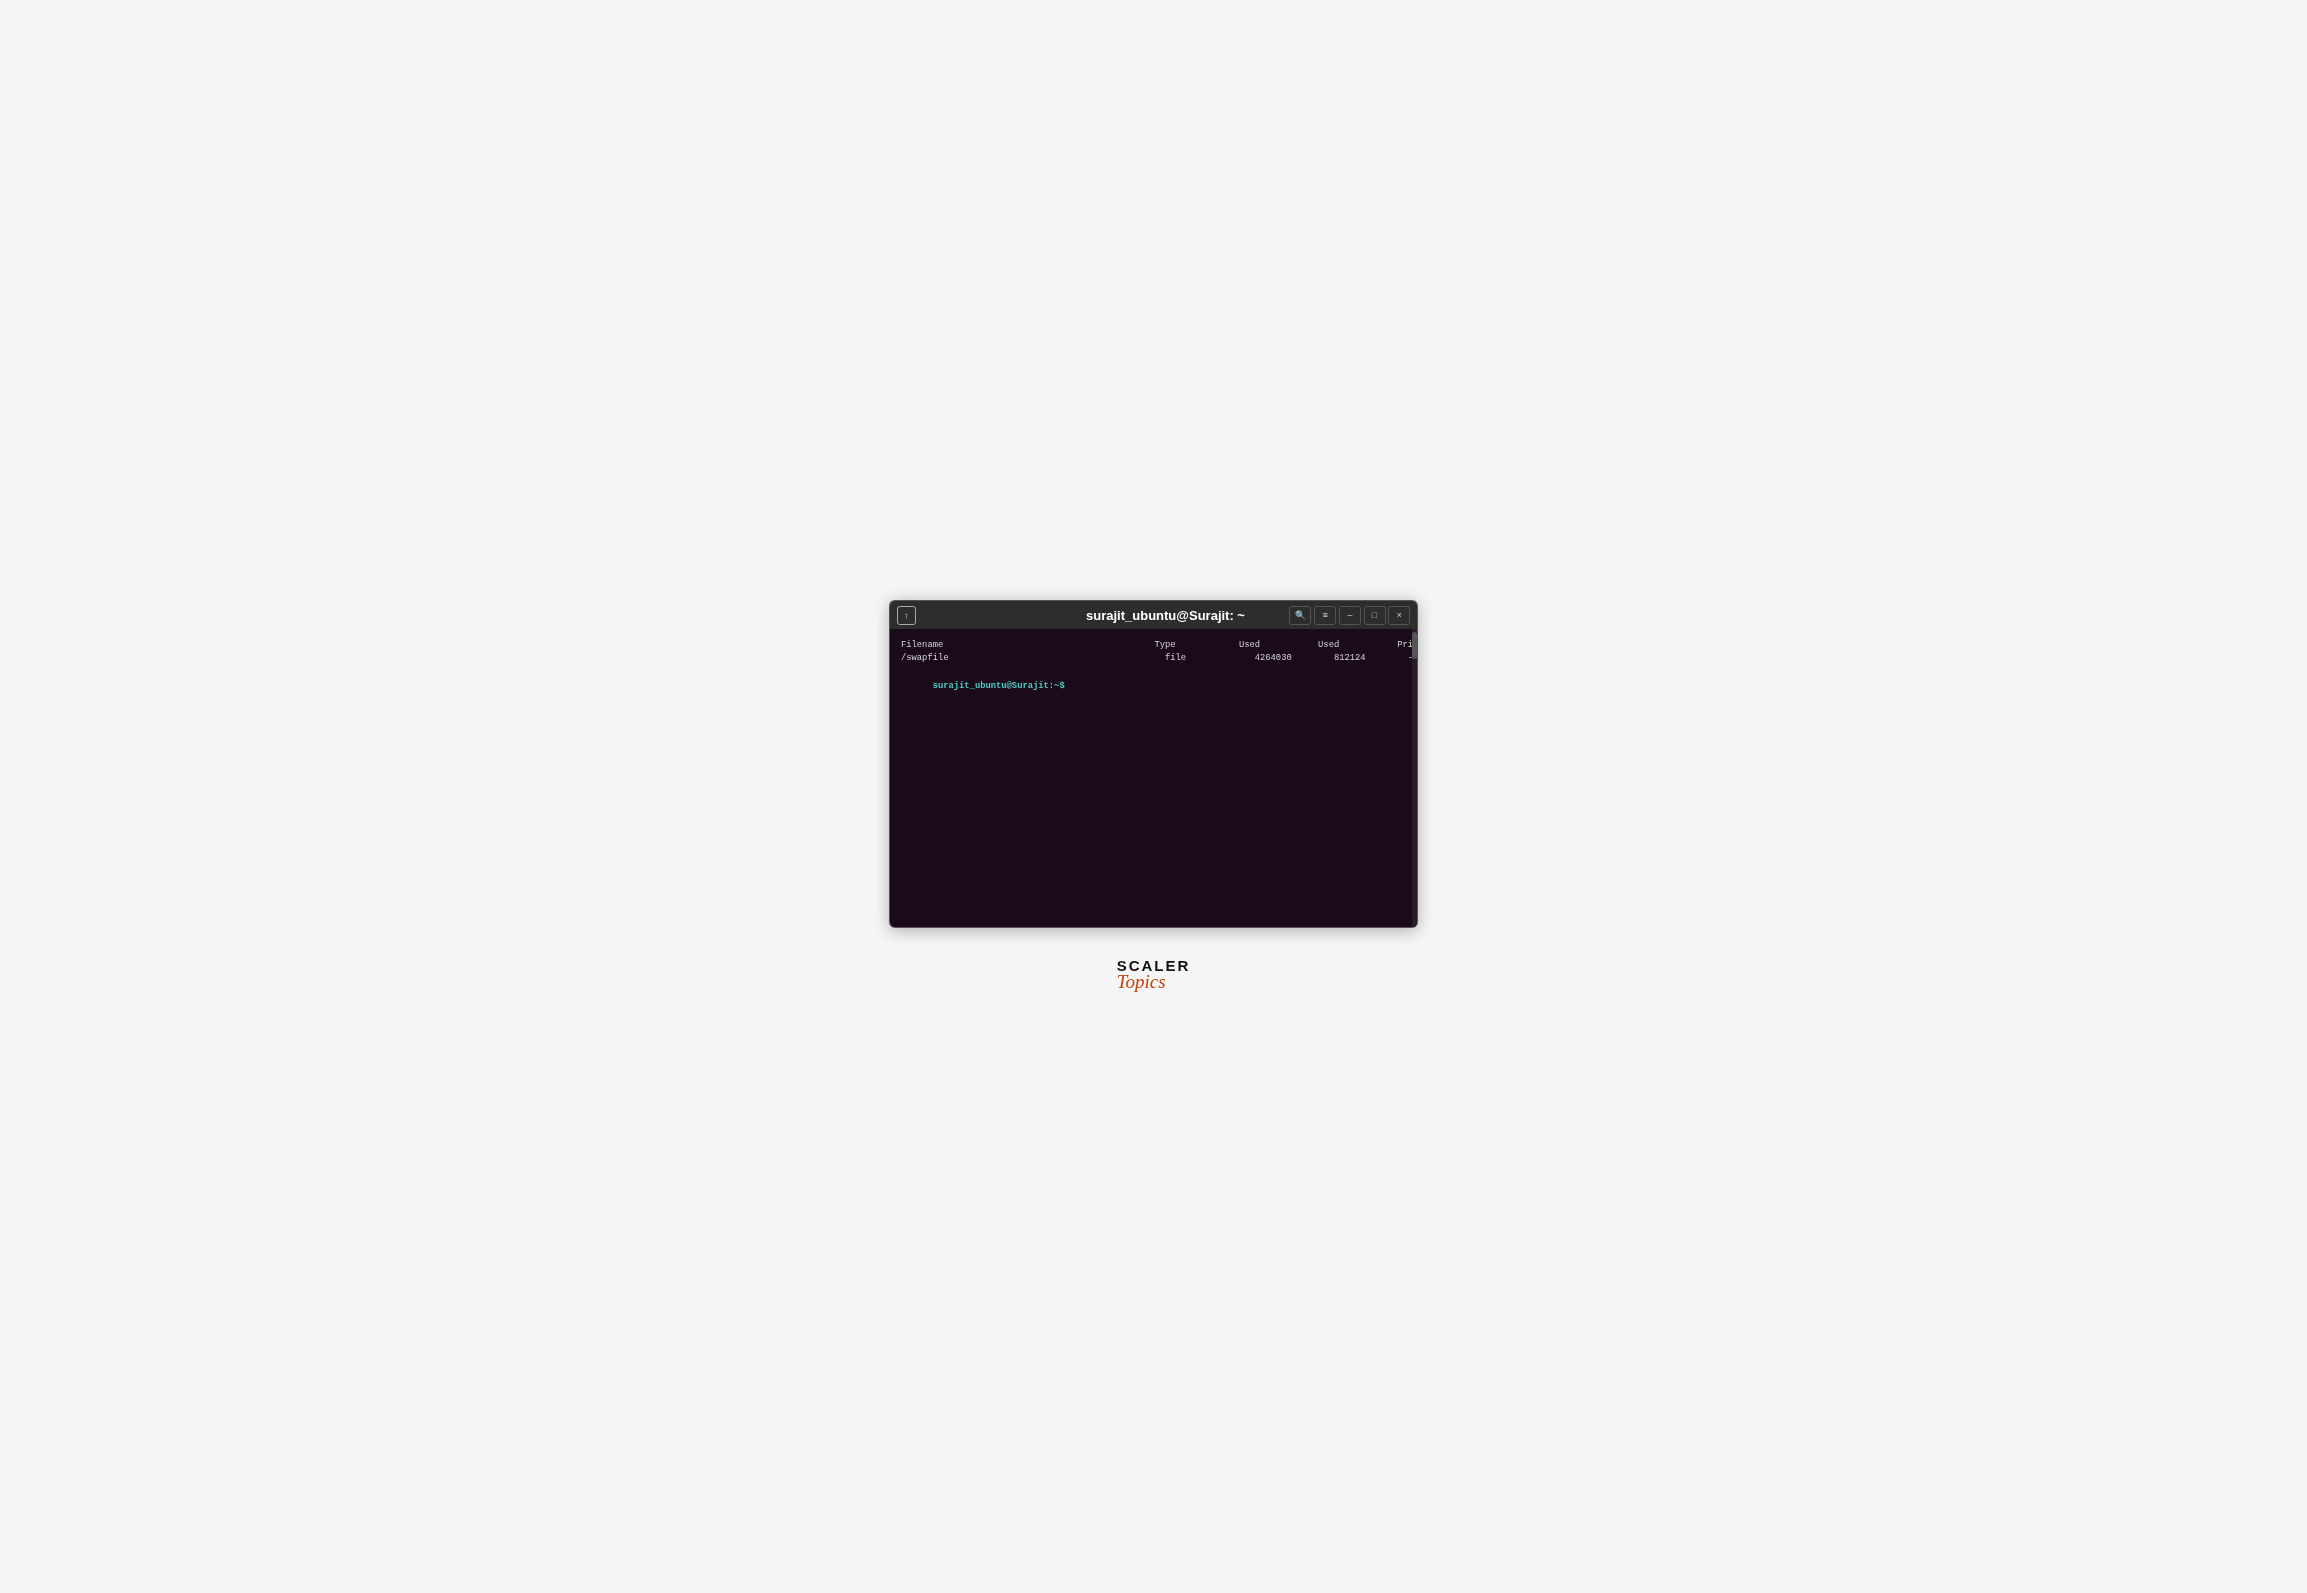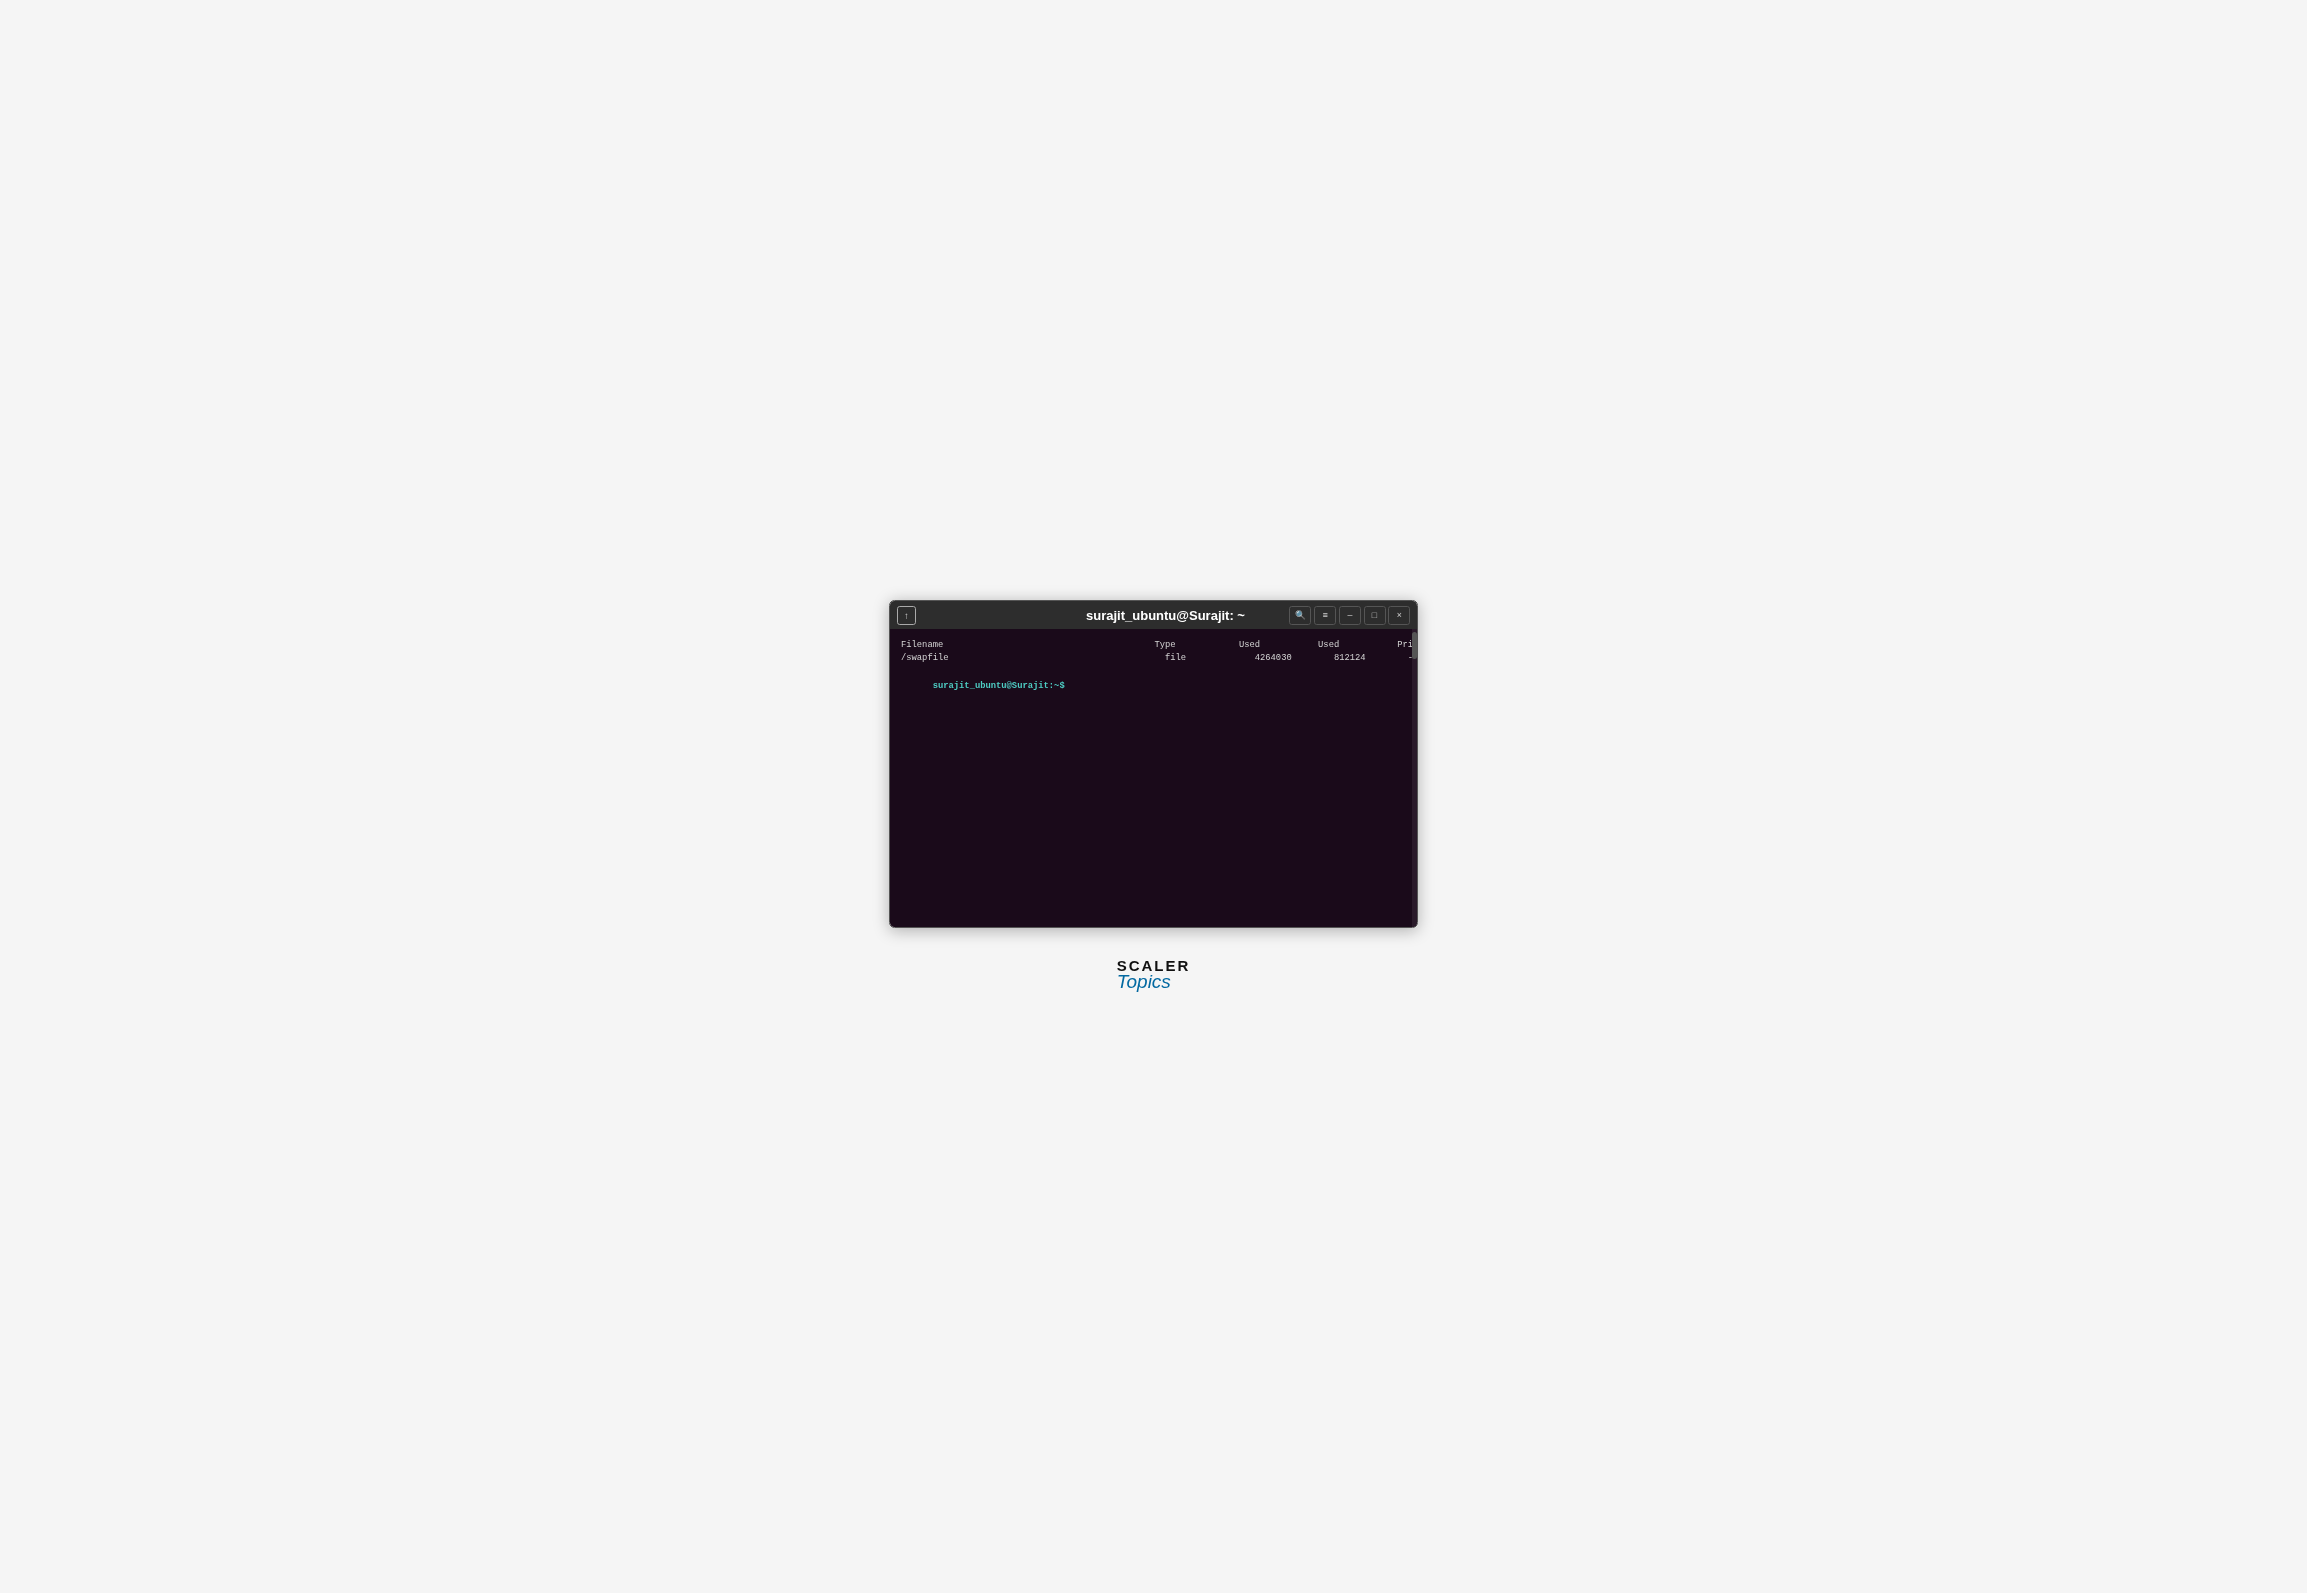--- a/index.html
+++ b/index.html
@@ -144,23 +144,23 @@
 
     .brand-scaler {
       font-size: 15px;
       font-weight: 800;
       letter-spacing: 2px;
       color: #111;
     }
 
     .brand-topics {
       font-size: 19px;
-      color: #0369a1;
+      color: #c2410c;
       font-style: italic;
-      font-family: Liberation Sans, sans-serif;
+      font-family: Liberation Serif, serif;
       line-height: 1.1;
       margin-top: -1.4px;
     }
   </style>
 </head>
 <body>
 
 <div class="window-wrapper">
 
   <div class="titlebar">

